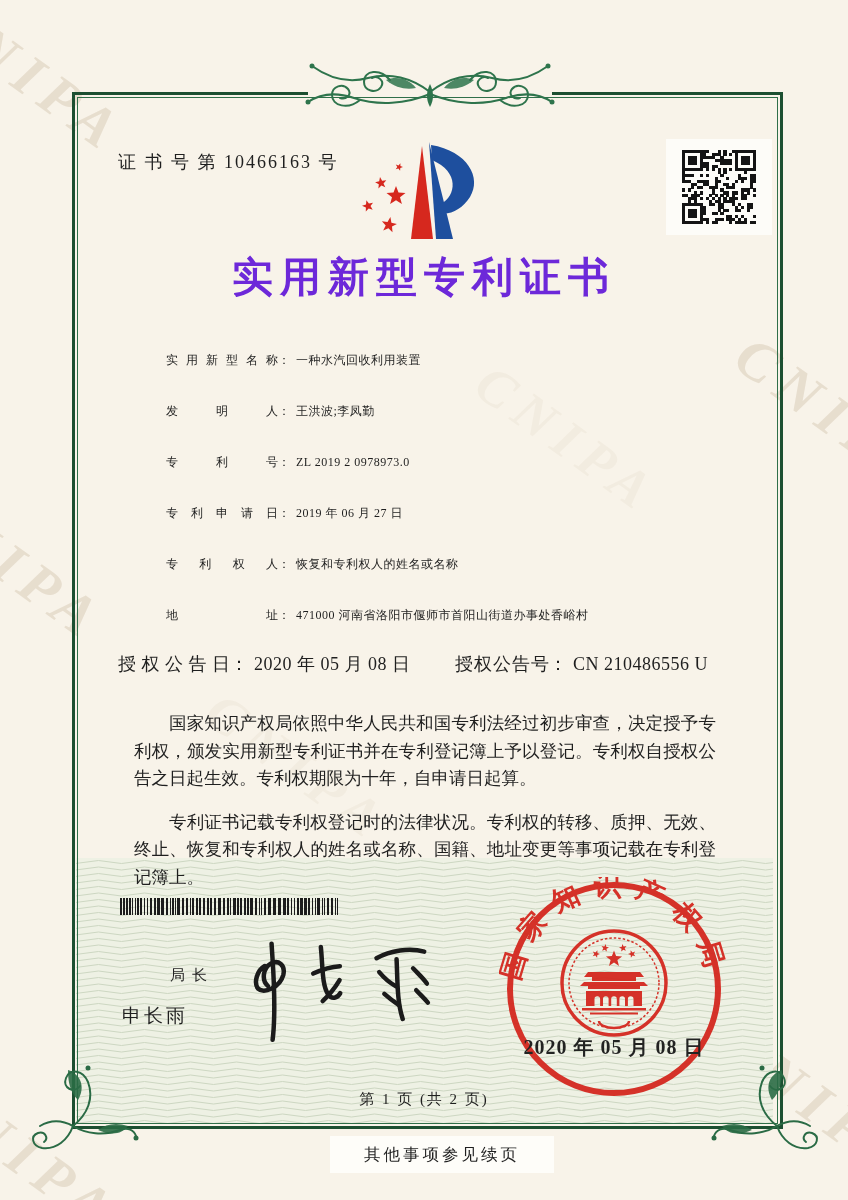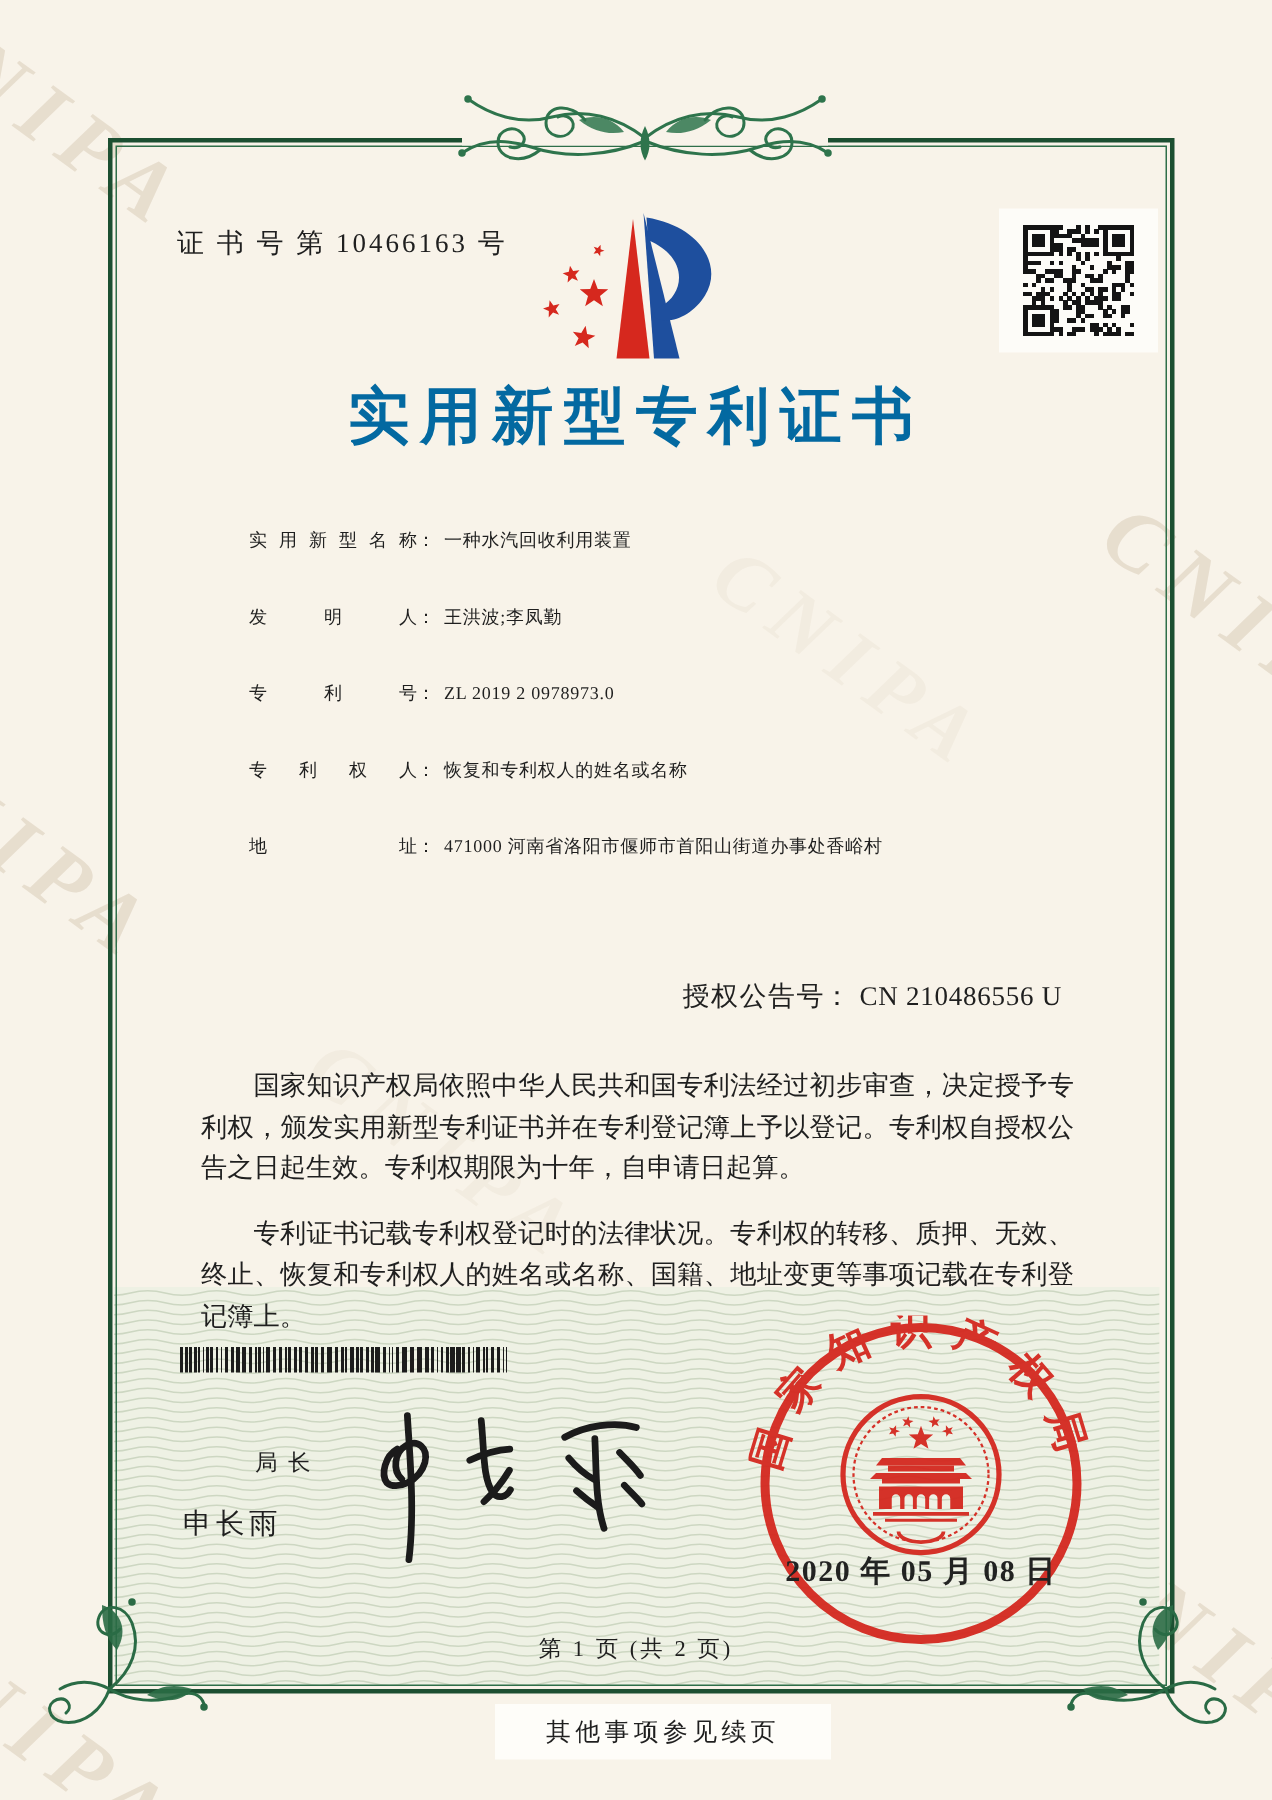--- a/index.html
+++ b/index.html
@@ -30,21 +30,21 @@
   }
   
   .waves-band{
     position:absolute;left:76px;top:858px;width:697px;height:266px;
     background:#eef1e4;overflow:hidden;
   }
   
   .cert-line{position:absolute;left:118px;top:150px;font-size:18px;letter-spacing:2px;}
   .title{
     position:absolute;left:0;top:250px;width:848px;text-align:center;
-    font-size:41px;font-weight:bold;letter-spacing:7px;color:#0369a1;
+    font-size:41px;font-weight:bold;letter-spacing:7px;color:#6d28d9;
   }
   .qr-patch{position:absolute;left:666px;top:139px;width:106px;height:96px;background:#fdfcf8;}
   
   .fields{position:absolute;left:118px;top:352px;width:660px;font-size:12px;margin-left:48px;}
   .frow{height:27px;margin-bottom:24px;white-space:nowrap;}
   .flabel{
     display:inline-block;width:112px;vertical-align:top;
     text-align:justify;text-align-last:justify;
   }
   .fcolon{display:inline-block;margin-right:6px;}
@@ -486,28 +486,34 @@
   <div class="frow">
     <span class="flabel">实用新型名称</span><span class="fcolon">：</span><span class="fvalue">一种水汽回收利用装置</span>
   </div>
   <div class="frow">
     <span class="flabel">发明人</span><span class="fcolon">：</span><span class="fvalue">王洪波;李凤勤</span>
   </div>
   <div class="frow">
     <span class="flabel">专利号</span><span class="fcolon">：</span><span class="fvalue">ZL 2019 2 0978973.0</span>
   </div>
   <div class="frow">
+    <span class="flabel">专利申请日</span><span class="fcolon">：</span><span class="fvalue">2019 年 06 月 27 日</span>
+  </div>
+  <div class="frow">
     <span class="flabel">专利权人</span><span class="fcolon">：</span><span class="fvalue">恢复和专利权人的姓名或名称</span>
   </div>
   <div class="frow">
     <span class="flabel">地址</span><span class="fcolon">：</span><span class="fvalue">471000 河南省洛阳市偃师市首阳山街道办事处香峪村</span>
   </div>
 </div>
 
 <div class="grant-row">
+  <span>
+    <span class="flabel">授权公告日</span><span class="fcolon">：</span><span class="fvalue">2020 年 05 月 08 日</span>
+  </span>
   <span class="grant-2">
     <span class="flabel">授权公告号</span><span class="fcolon">：</span><span class="fvalue">CN 210486556 U</span>
   </span>
 </div>
 
 <div class="legal">
   <p>国家知识产权局依照中华人民共和国专利法经过初步审查，决定授予专利权，颁发实用新型专利证书并在专利登记簿上予以登记。专利权自授权公告之日起生效。专利权期限为十年，自申请日起算。</p>
   <p>专利证书记载专利权登记时的法律状况。专利权的转移、质押、无效、终止、恢复和专利权人的姓名或名称、国籍、地址变更等事项记载在专利登记簿上。</p>
 </div>
 

